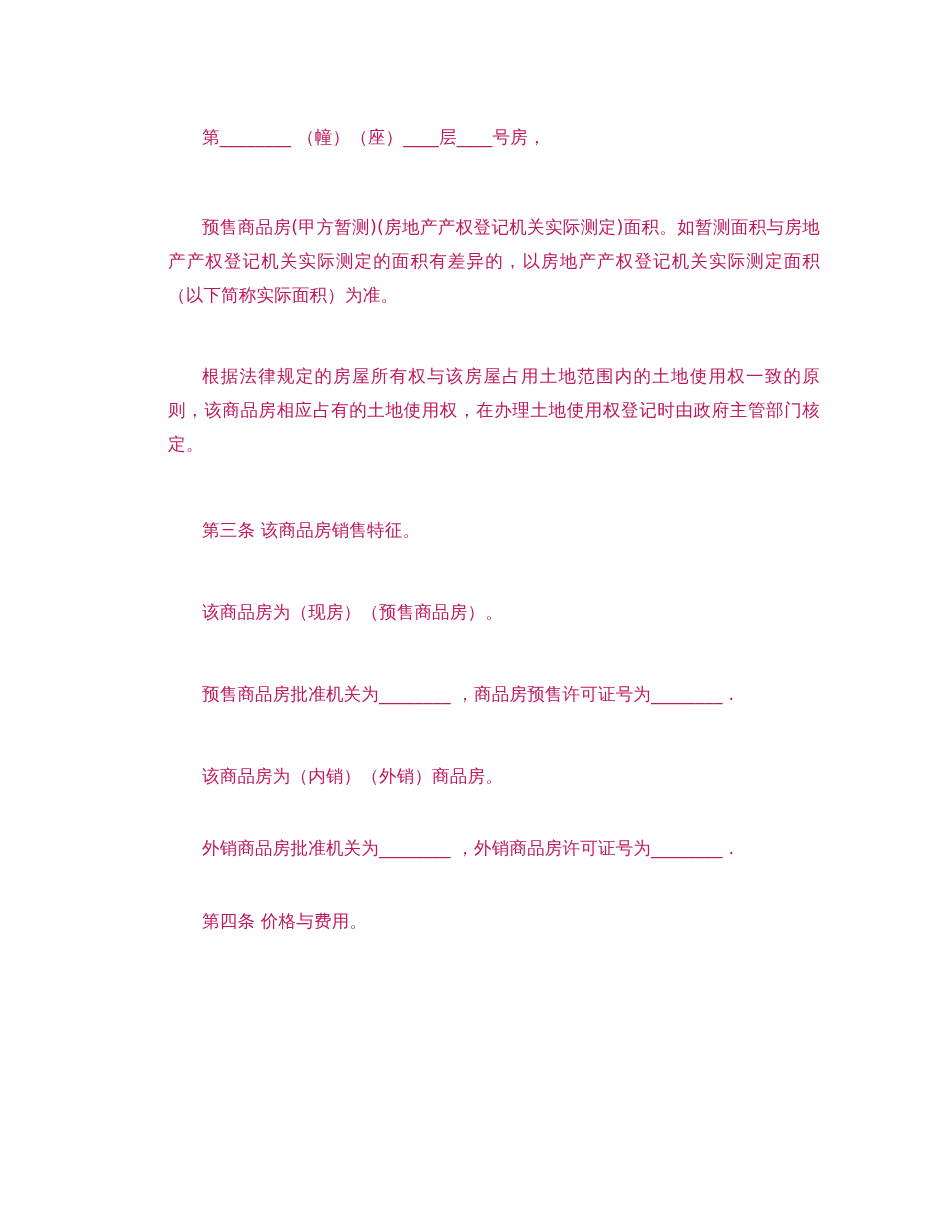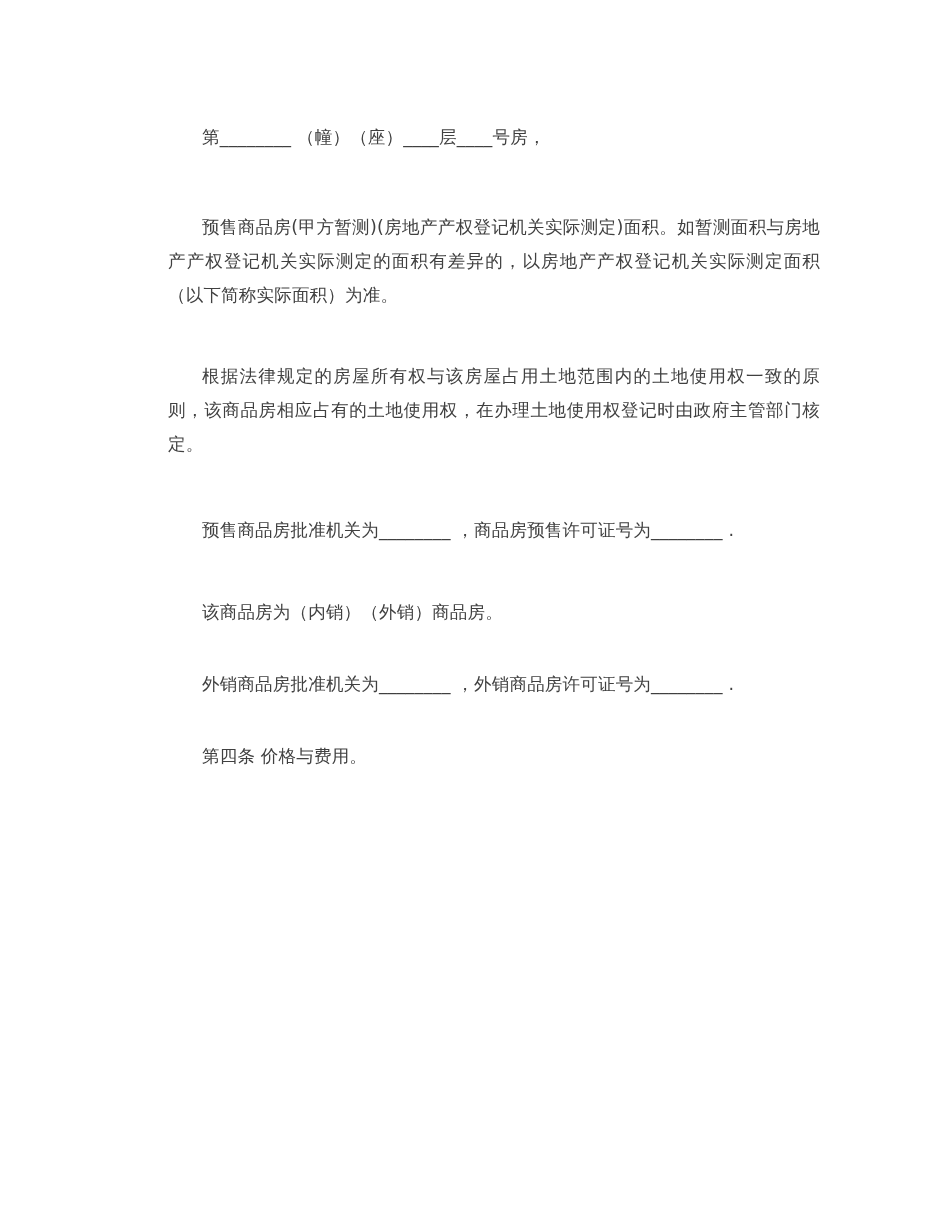--- a/index.html
+++ b/index.html
@@ -22,21 +22,21 @@
     padding: 120px 130px 60px 168px;
     position: relative;
   }
   .para {
     font-size: 17.5px;
     line-height: 1.95;
     letter-spacing: 0.2px;
     margin: 0 0 38px 0;
     text-align: justify;
     text-justify: inter-ideograph;
-    color: #404040;
+    color: #be185d;
   }
   .para.indent {
     text-indent: 0;
   }
   .para.flow {
     text-indent: 34px;
     margin-bottom: 40px;
   }
   .spacer-top {
     height: 0px;
@@ -49,21 +49,23 @@
 
   <div class="spacer-top"></div>
 
   <p class="para indent" style="margin-bottom:56px; text-indent:34px;">第________ （幢）（座）____层____号房，</p>
 
 
   <p class="para flow" style="margin-bottom:46px;">预售商品房(甲方暂测)(房地产产权登记机关实际测定)面积。如暂测面积与房地产产权登记机关实际测定的面积有差异的，以房地产产权登记机关实际测定面积（以下简称实际面积）为准。</p>
 
   <p class="para flow" style="margin-bottom:52px;">根据法律规定的房屋所有权与该房屋占用土地范围内的土地使用权一致的原则，该商品房相应占有的土地使用权，在办理土地使用权登记时由政府主管部门核定。</p>
 
+  <p class="para indent" style="margin-bottom:48px; text-indent:34px;">第三条  该商品房销售特征。</p>
 
+  <p class="para indent" style="margin-bottom:48px; text-indent:34px;">该商品房为（现房）（预售商品房）。</p>
 
   <p class="para indent" style="margin-bottom:48px; text-indent:34px;">预售商品房批准机关为________ ，商品房预售许可证号为________ .</p>
 
   <p class="para indent" style="text-indent:34px;">该商品房为（内销）（外销）商品房。</p>
 
   <p class="para indent" style="text-indent:34px;">外销商品房批准机关为________ ，外销商品房许可证号为________ .</p>
 
   <p class="para indent" style="margin-bottom:0; text-indent:34px;">第四条  价格与费用。</p>
 
 </div>

